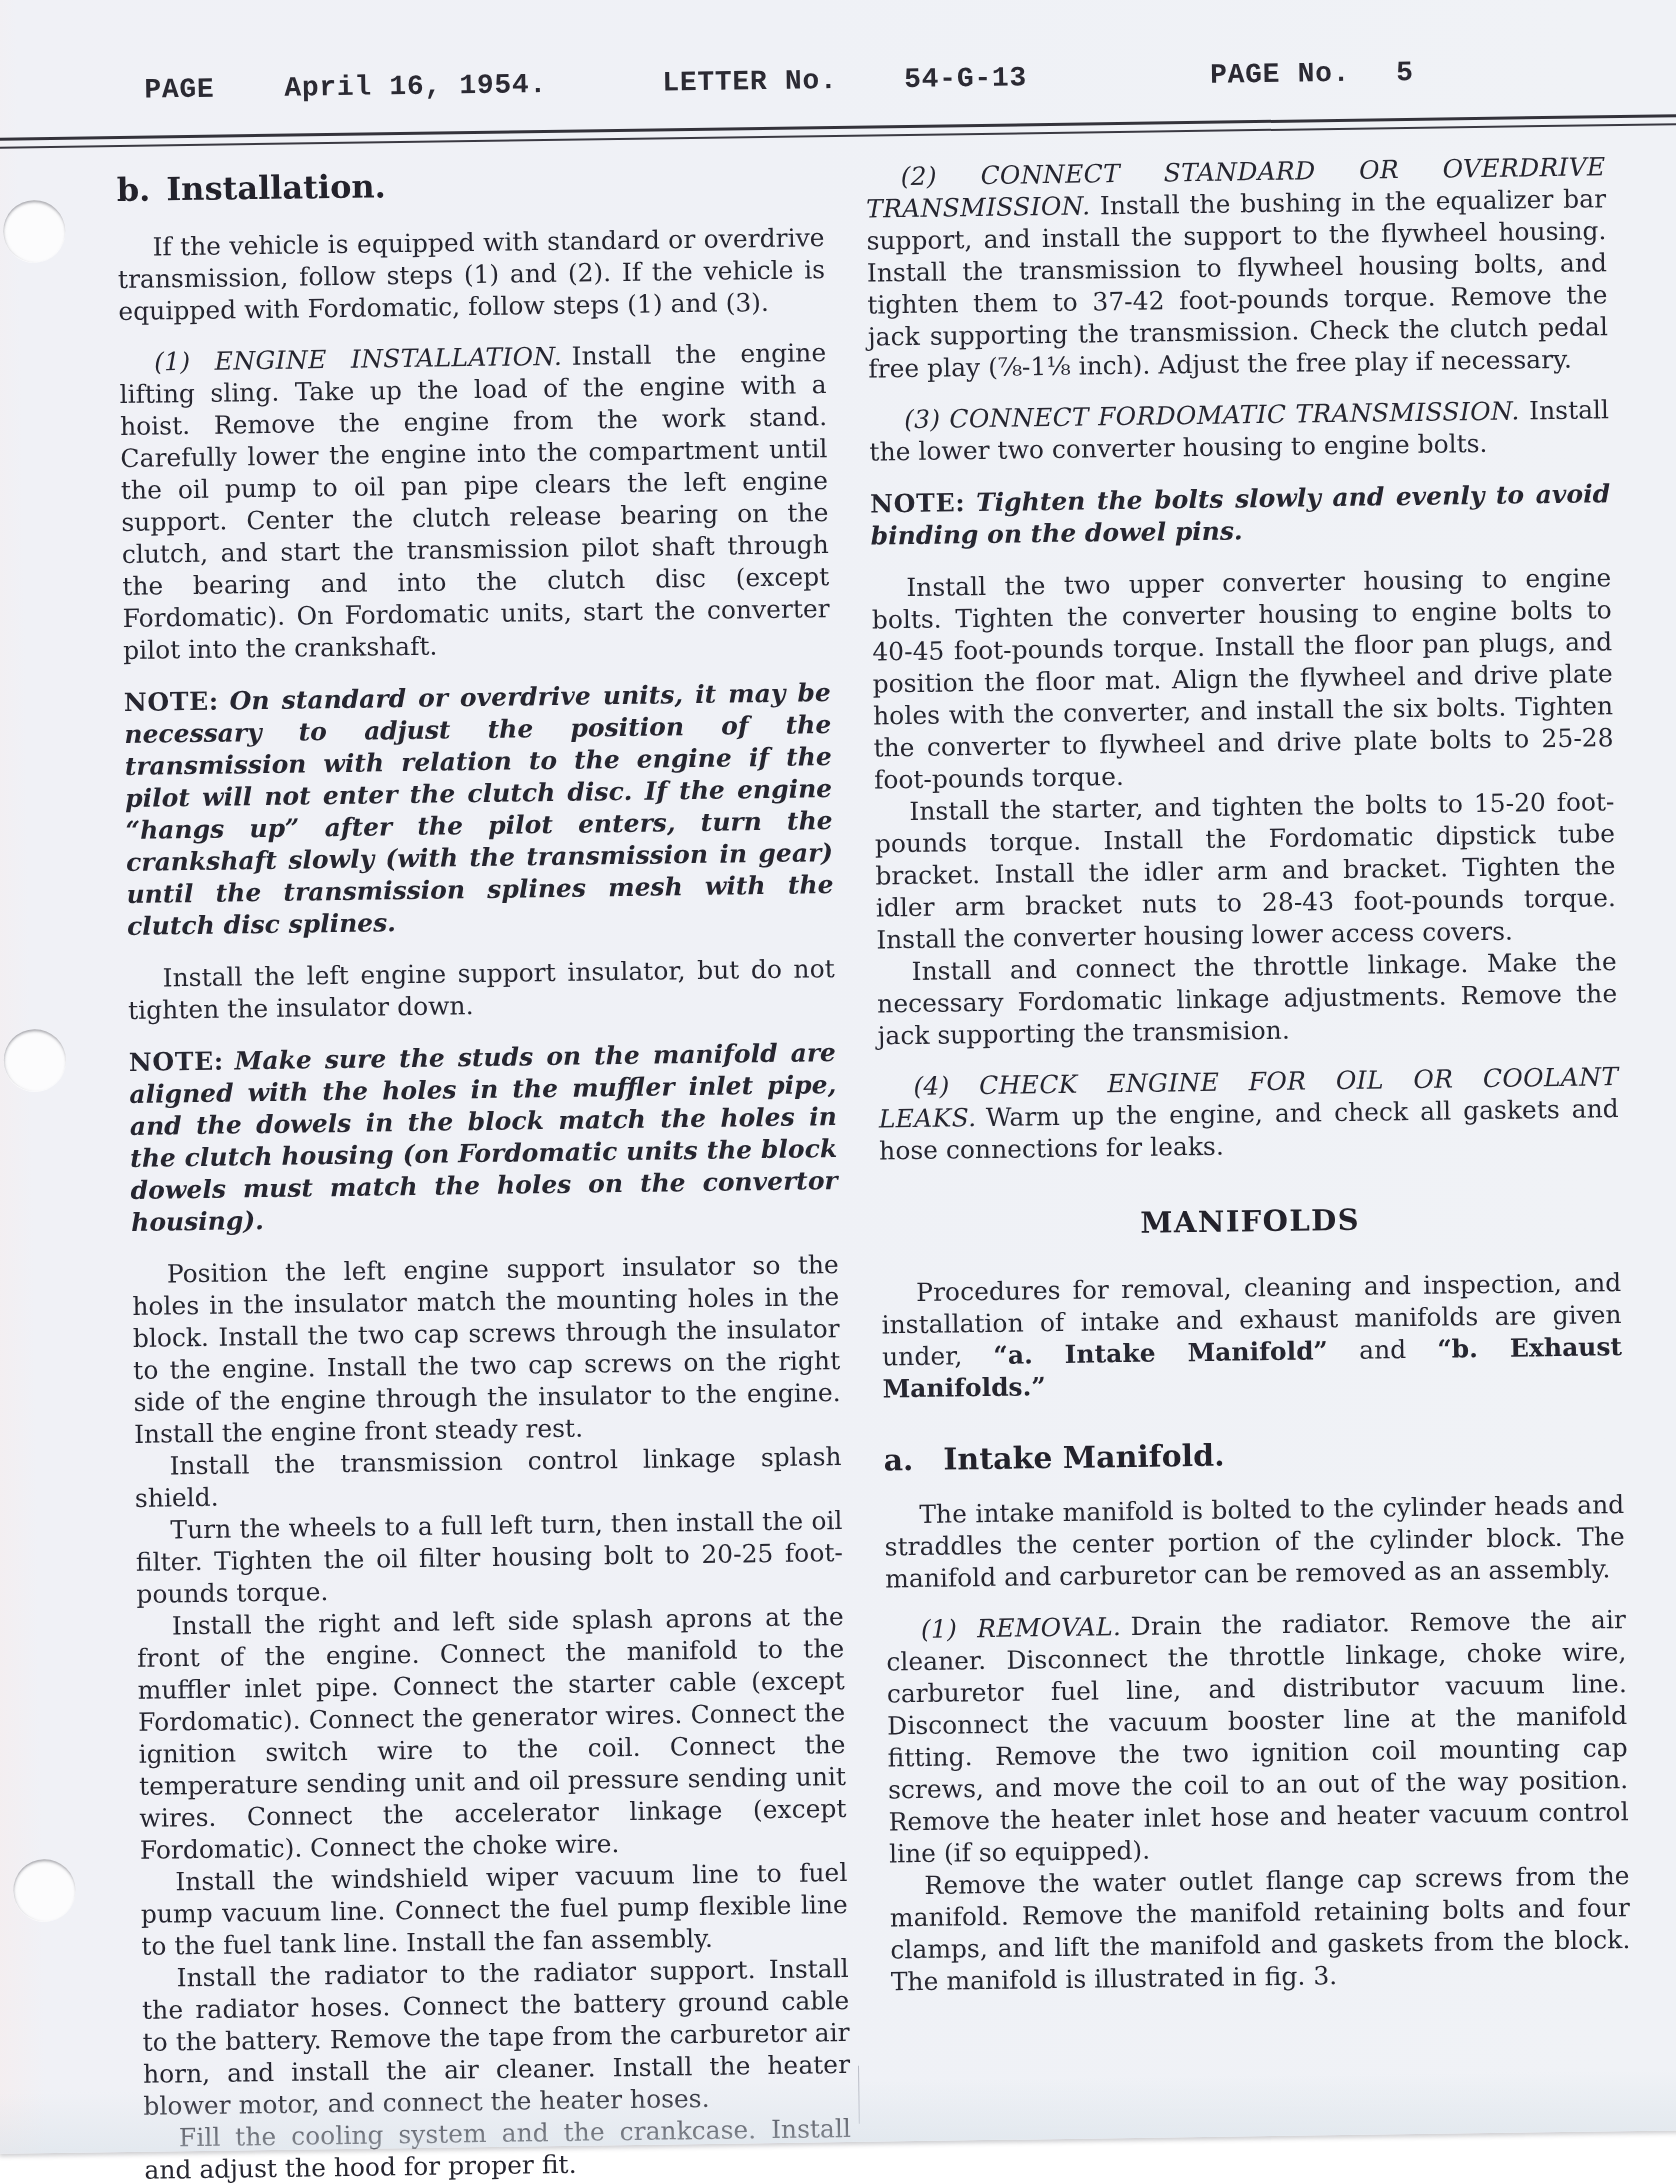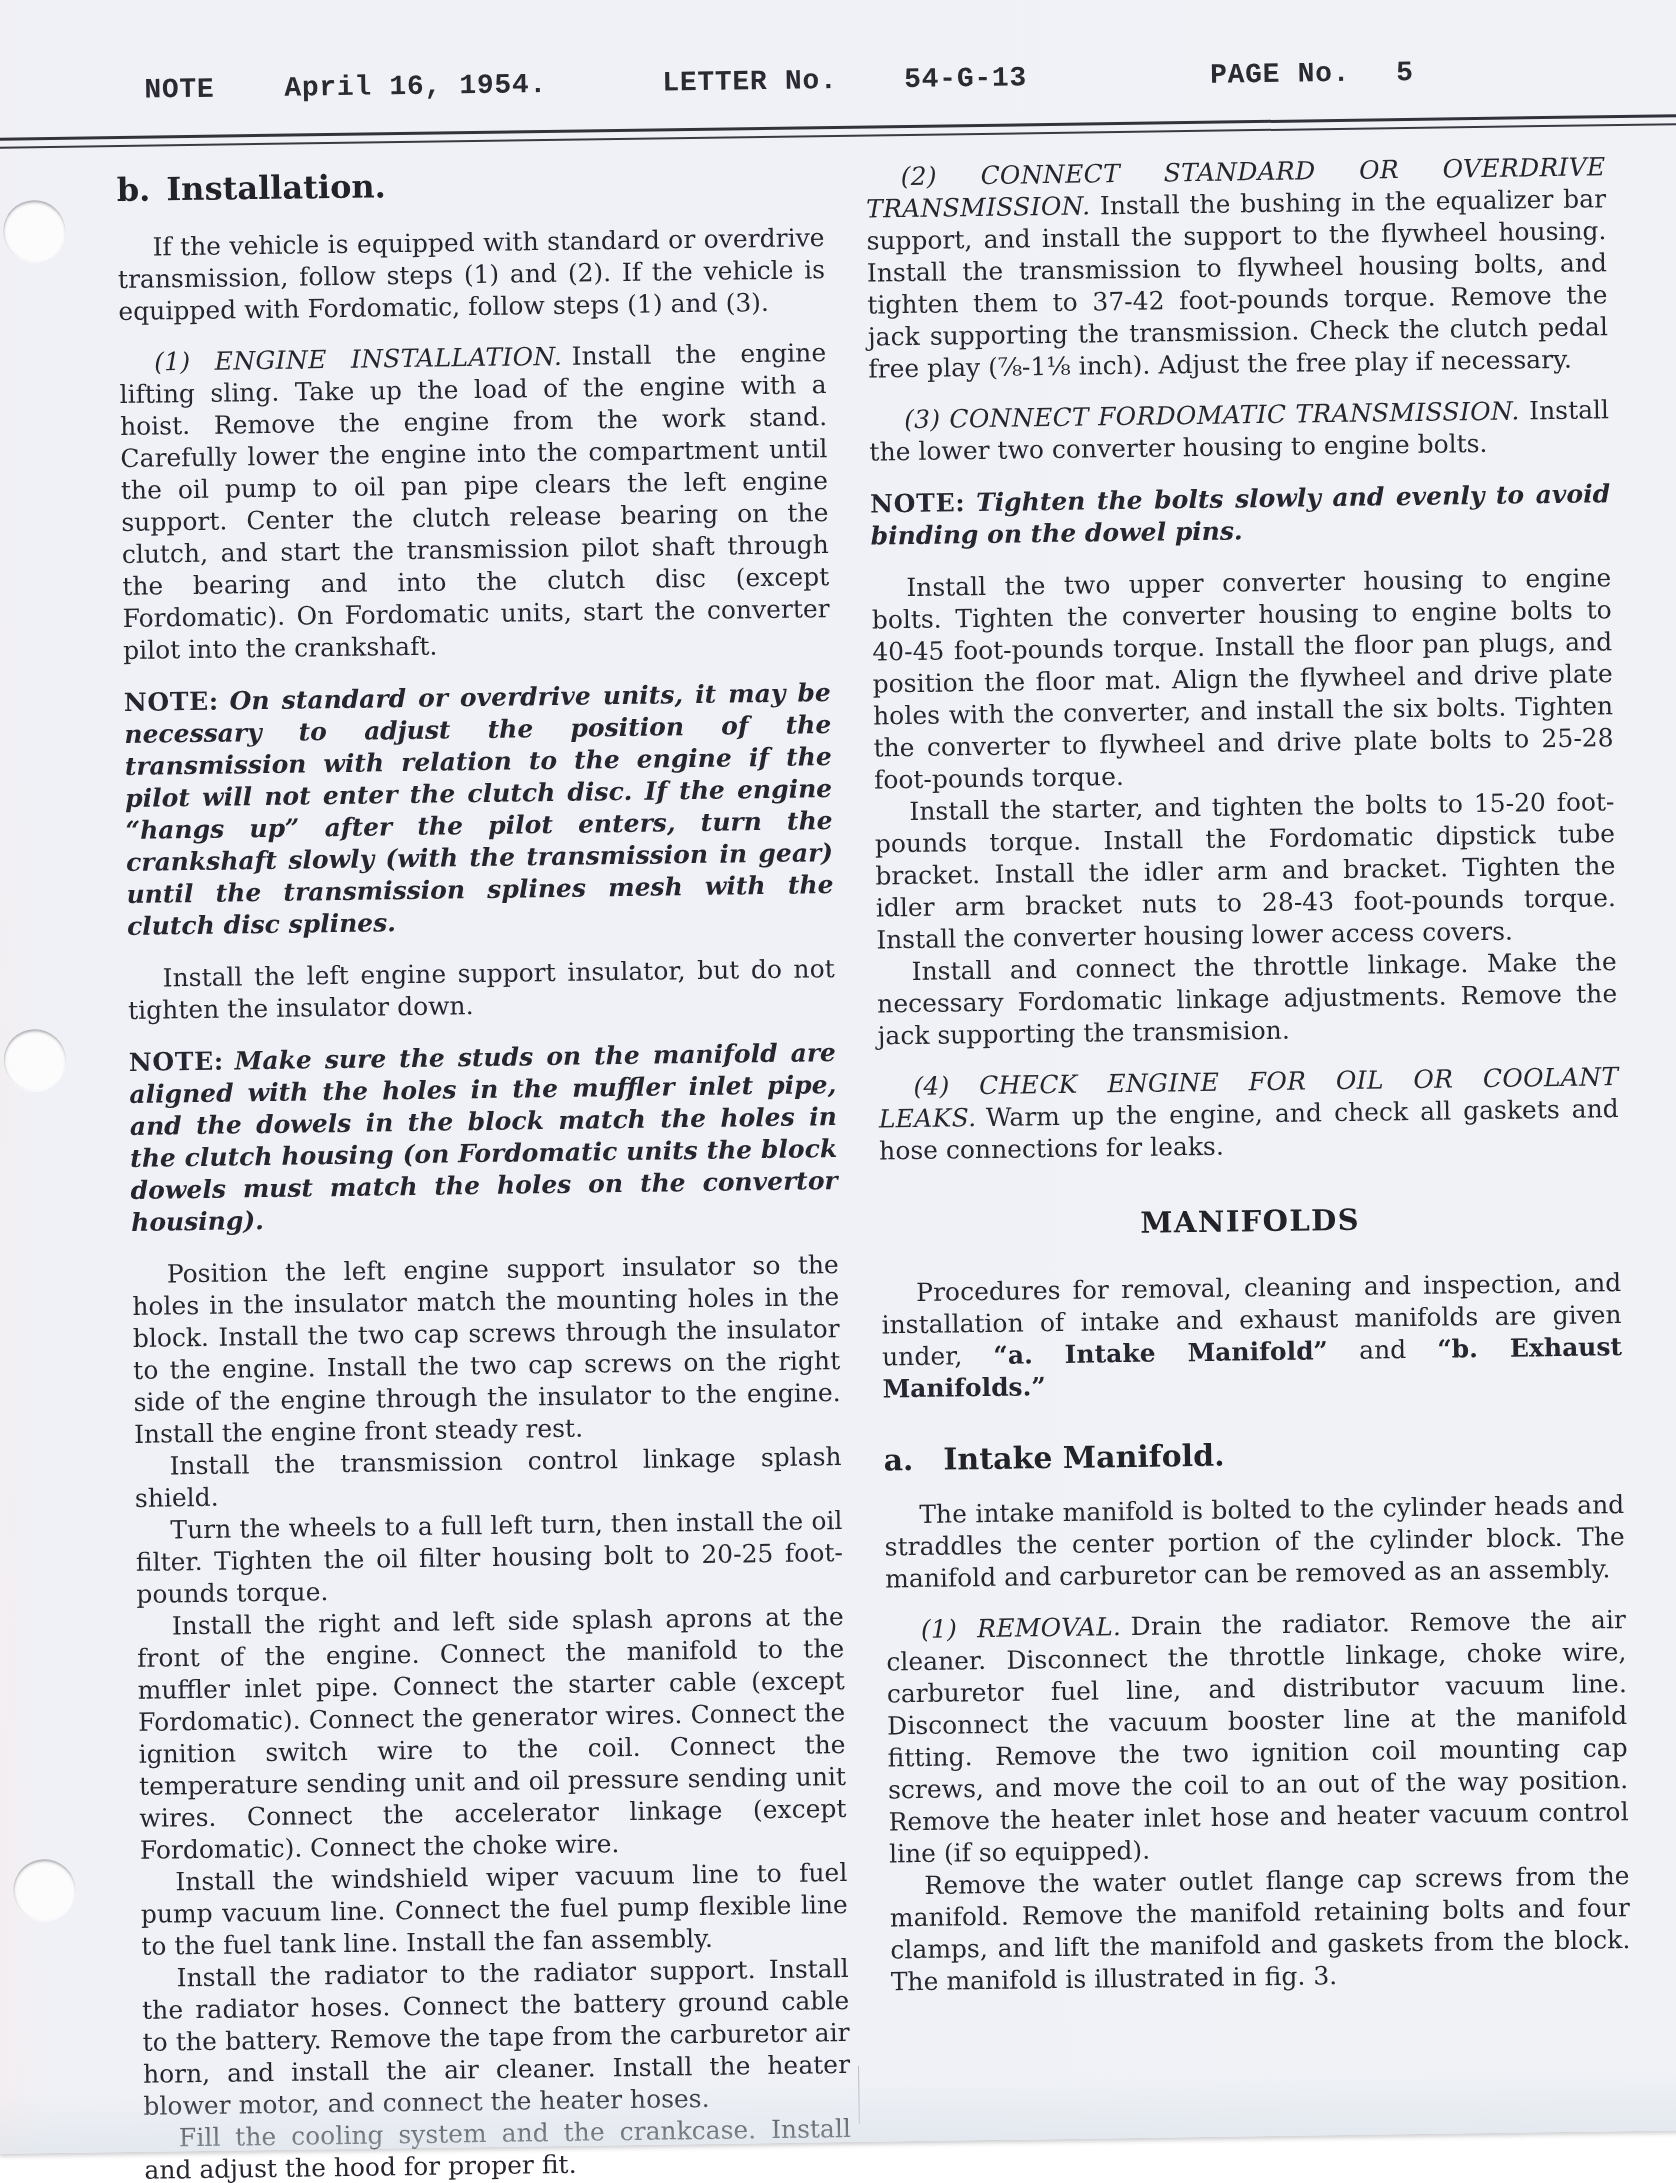--- a/index.html
+++ b/index.html
@@ -90,21 +90,21 @@
 </head>
 <body>
 
 <div class="paper">
 
   <div class="hole hole-1"></div>
   <div class="hole hole-2"></div>
   <div class="hole hole-3"></div>
 
   <div class="hdr">
-    <span class="h-date-l">NOTE</span>
+    <span class="h-date-l">PAGE</span>
     <span class="h-date-v">April 16, 1954.</span>
     <span class="h-letter-l">LETTER No.</span>
     <span class="h-letter-v">54-G-13</span>
     <span class="h-page-l">PAGE No.</span>
     <span class="h-page-v">5</span>
   </div>
   <div class="rule rule-1"></div>
   <div class="rule rule-2"></div>
 
   <div class="col col-left">

